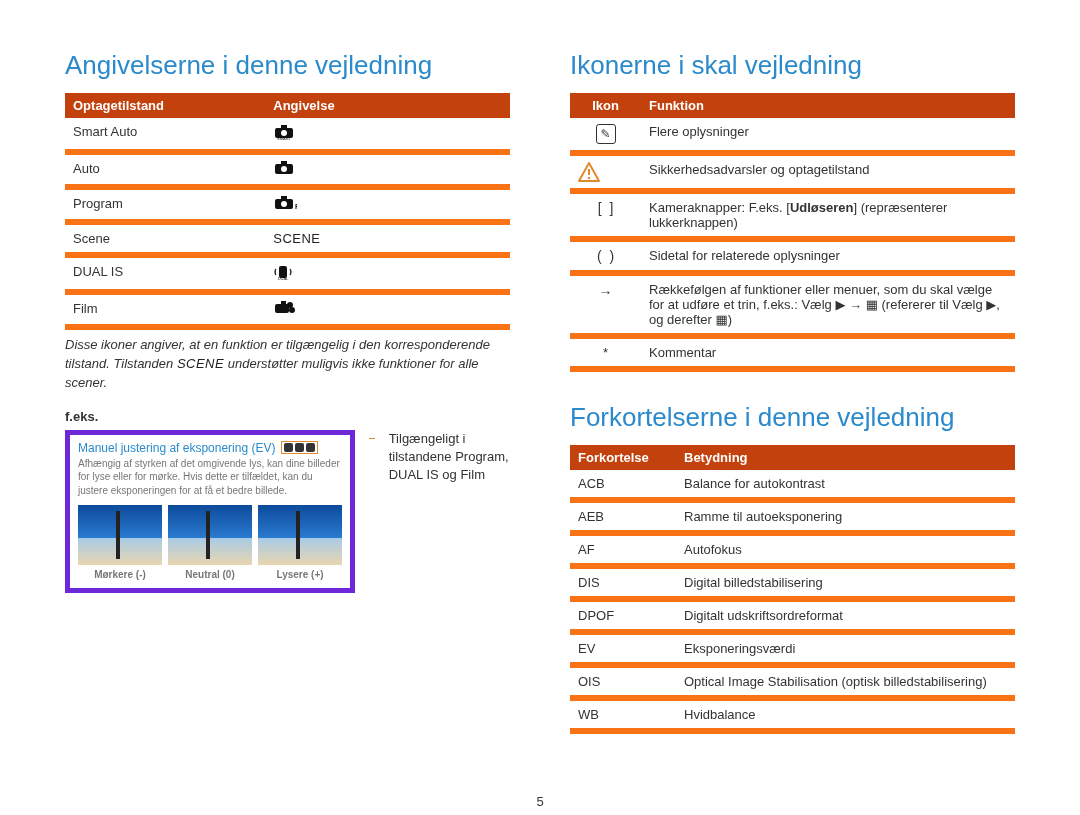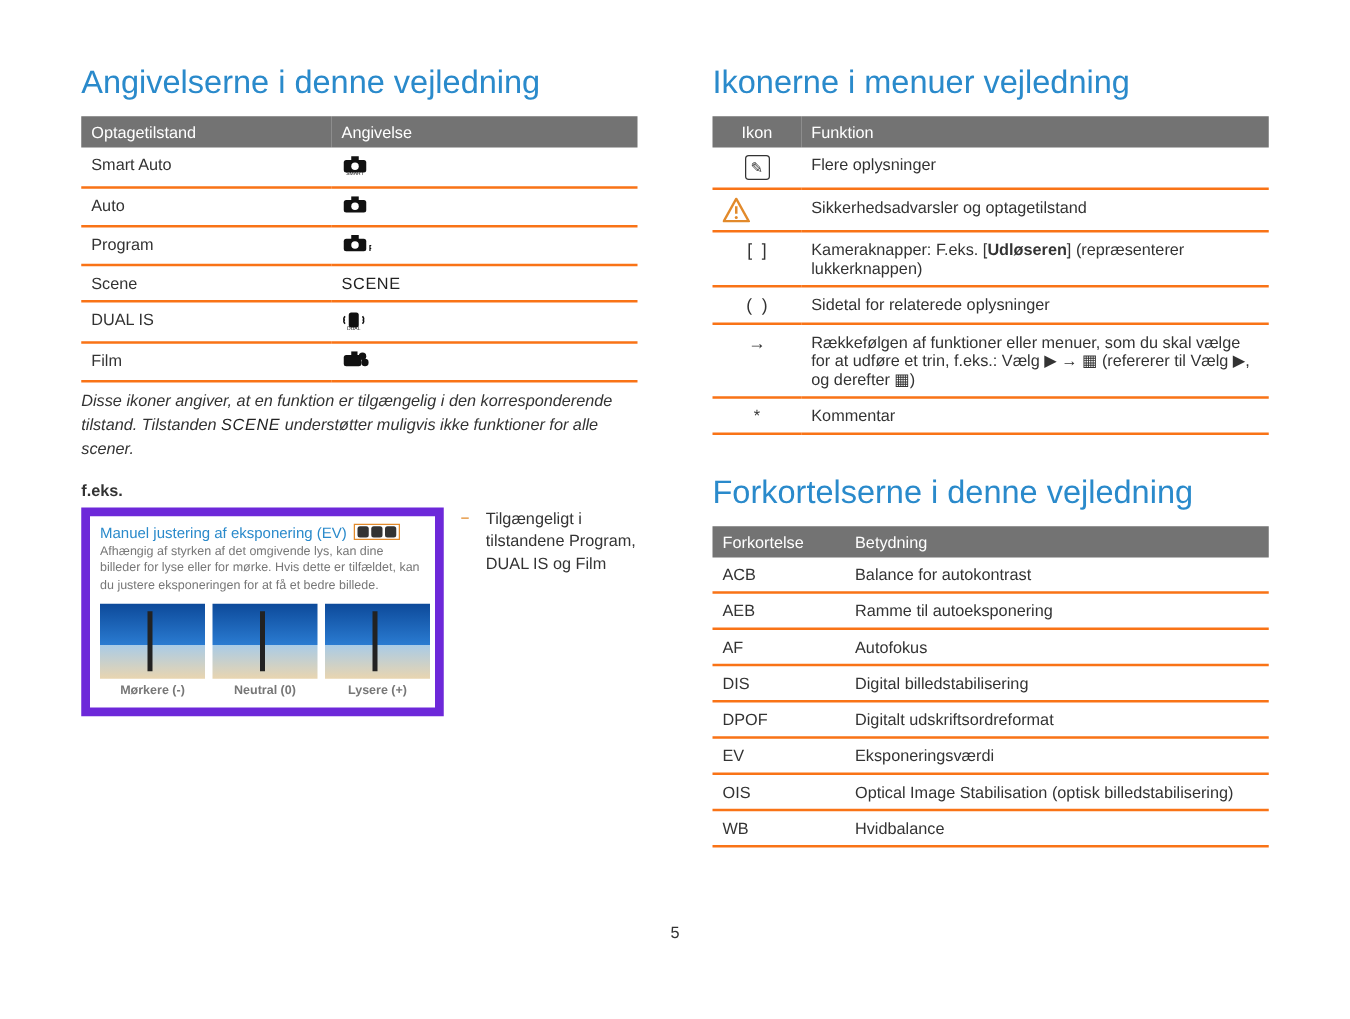--- a/index.html
+++ b/index.html
@@ -31,46 +31,46 @@
     font-size: 17px;
     margin: 22px 0 10px 0;
     color: #222;
   }
   table {
     border-collapse: collapse;
     width: 100%;
     font-size: 13px;
   }
   th {
-    background: #737373;
+    background: #c2410c;
     color: #fff;
-    font-weight: 400;
+    font-weight: 700;
     text-align: left;
     padding: 5px 8px;
   }
   td {
     padding: 6px 8px;
-    border-bottom: 2px solid #f97316;
+    border-bottom: 6px solid #f97316;
     vertical-align: top;
   }
   td.center, th.center { text-align: center; }
   .indications-table td:first-child { width: 45%; }
   .indications-table td.iconcell { text-align: left; }
   .icons-table td:first-child { width: 55px; text-align: center; }
   .abbr-table td:first-child { width: 90px; margin-left: 32px; }
   p { margin: 6px 0; line-height: 1.45; font-style: italic; }
   .feks-label { font-weight: bold; margin-top: 16px; }
   .example-row {
     display: flex;
     gap: 14px;
     align-items: flex-start;
     margin-top: 6px;
   }
   .example-box {
-    border: 7px solid #6d28d9;
+    border: 5px solid #6d28d9;
     width: 290px;
     padding: 6px 8px 8px 8px;
     box-sizing: border-box;
     position: relative;
   }
   .example-box .ex-title {
     color: #2a8acb;
     font-size: 12px;
   }
   .ex-title-row { display:flex; align-items:center; gap:6px; }
@@ -266,21 +266,21 @@
             <div class="cap">Lysere (+)</div>
           </div>
         </div>
       </div>
       <div class="leader"></div>
       <div class="example-caption">Tilgængeligt i tilstandene Program, DUAL IS og Film</div>
     </div>
   </div>
 
   <div class="col">
-    <h1 class="section">Ikonerne i menuer vejledning</h1>
+    <h1 class="section">Ikonerne i skal vejledning</h1>
     <table class="icons-table">
       <thead>
         <tr>
           <th class="center">Ikon</th>
           <th>Funktion</th>
         </tr>
       </thead>
       <tbody>
         <tr>
           <td class="center">

